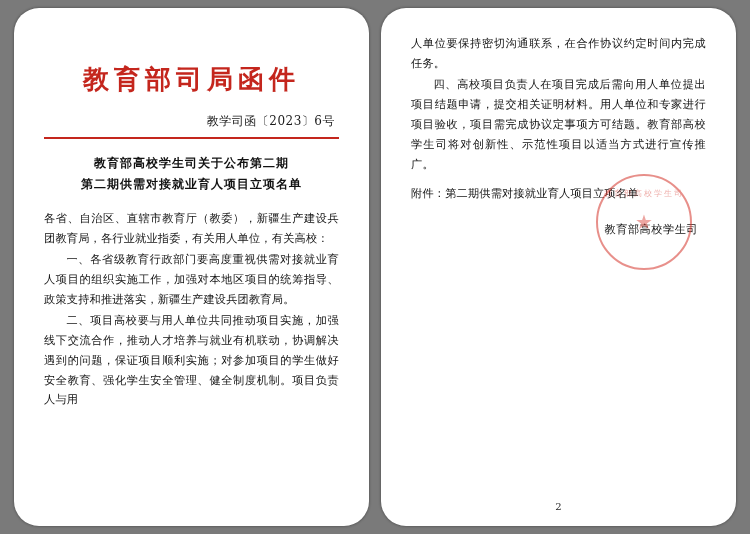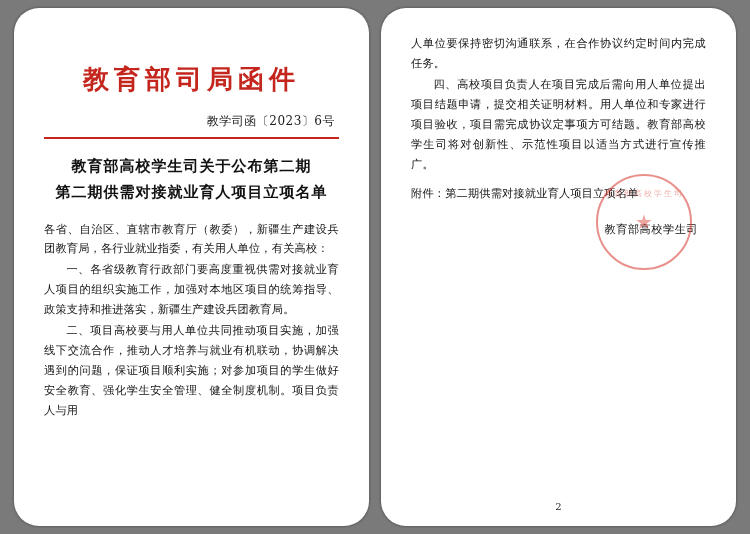--- a/index.html
+++ b/index.html
@@ -68,21 +68,21 @@
   }
   .red-rule {
     height: 2px;
     background: #c4261d;
     margin-top: 7px;
     margin-bottom: 14px;
   }
 
   .doc-title {
     text-align: center;
-    font-size: 15px;
+    font-size: 12px;
     font-weight: bold;
     line-height: 1.75;
     color: #111;
     letter-spacing: 1px;
     margin: 10px 6px 14px 6px;
   }
 
   .body-text p {
     font-size: 11.2px;
     line-height: 1.78;

